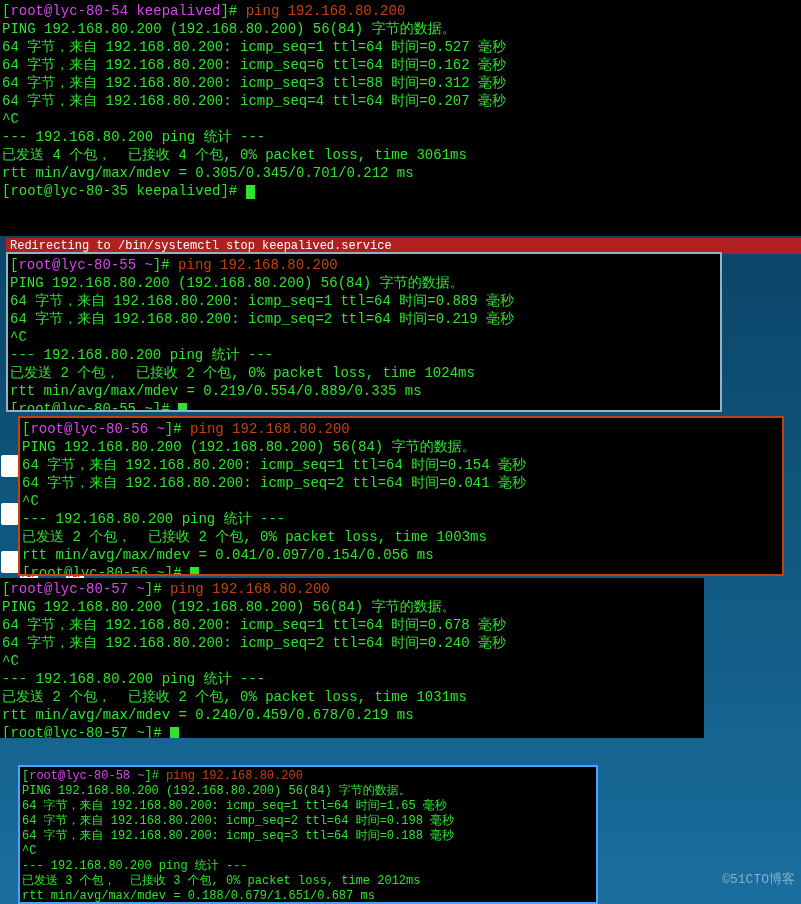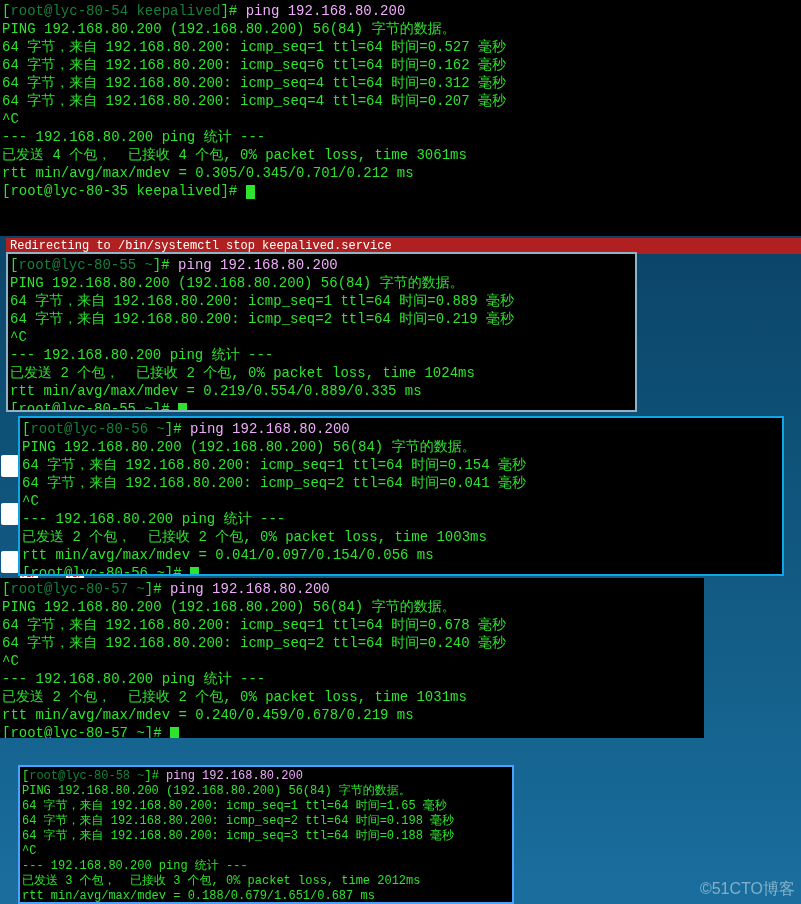--- a/index.html
+++ b/index.html
@@ -23,39 +23,39 @@
     white-space: pre;
     overflow: hidden;
   }
   .border-blue {
     border: 2px solid #4aa3ff;
   }
   .border-light {
     border: 2px solid #8fb4c8;
   }
   .border-white {
-    border: 2px solid #0ea5e9;
+    border: 2px solid #c2410c;
   }
   .prompt-bracket { color: #2ee22e; }
-  .prompt-user { color: #15803d; }
-  .white { color: #f0abfc; }
+  .prompt-user { color: #d946ef; }
+  .white { color: #c2410c; }
   .cursor {
     display: inline-block;
     width: 9px;
     height: 14px;
     background: #2ee22e;
     vertical-align: text-bottom;
   }
   .watermark {
     position: absolute;
     right: 6px;
-    bottom: 4px;
+    bottom: 16px;
     color: rgba(255,255,255,0.45);
-    font-size: 16px;
-    font-family: Liberation Sans, sans-serif;
+    font-size: 13px;
+    font-family: Liberation Mono, monospace;
     pointer-events: none;
   }
   .red-line {
     position: absolute;
     background: #b02020;
     color: #fff;
     font-size: 12px;
     padding: 1px 4px;
     white-space: nowrap;
     overflow: hidden;
@@ -104,31 +104,31 @@
 </div>
 <div class="pdf-row">
   <div class="desktop-icon pdf"></div>
   <div class="desktop-icon pdf"></div>
 </div>
 
 <div class="term" style="left:0;top:0;width:801px;height:236px"><span><span class="prompt-bracket">[</span><span class="prompt-user">root@<span>lyc-80-54</span> <span>keepalived</span></span><span class="prompt-bracket">]# </span><span class="white">ping 192.168.80.200</span></span>
 <span>PING 192.168.80.200 (192.168.80.200) 56(84) 字节的数据。</span>
 <span>64 字节，来自 192.168.80.200: icmp_seq=1 ttl=64 时间=0.527 毫秒</span>
 <span>64 字节，来自 192.168.80.200: icmp_seq=6 ttl=64 时间=0.162 毫秒</span>
-<span>64 字节，来自 192.168.80.200: icmp_seq=4 ttl=64 时间=0.312 毫秒</span>
+<span>64 字节，来自 192.168.80.200: icmp_seq=3 ttl=88 时间=0.312 毫秒</span>
 <span>64 字节，来自 192.168.80.200: icmp_seq=4 ttl=64 时间=0.207 毫秒</span>
 <span>^C</span>
 <span>--- 192.168.80.200 ping 统计 ---</span>
 <span>已发送 4 个包，  已接收 4 个包, 0% packet loss, time 3061ms</span>
 <span>rtt min/avg/max/mdev = 0.305/0.345/0.701/0.212 ms</span>
 <span><span class="prompt-bracket">[root@lyc-80-35 keepalived]# </span><span class="cursor"></span></span></div>
 
 <div class="red-line" style="left:6px;top:238px;width:790px">Redirecting to /bin/systemctl stop keepalived.service</div>
 
-<div class="term border-light" style="left:6px;top:252px;width:631px;height:160px"><span><span class="prompt-bracket">[</span><span class="prompt-user">root@<span>lyc-80-55</span> <span>~</span></span><span class="prompt-bracket">]# </span><span class="white">ping 192.168.80.200</span></span>
+<div class="term border-light" style="left:6px;top:252px;width:716px;height:160px"><span><span class="prompt-bracket">[</span><span class="prompt-user">root@<span>lyc-80-55</span> <span>~</span></span><span class="prompt-bracket">]# </span><span class="white">ping 192.168.80.200</span></span>
 <span>PING 192.168.80.200 (192.168.80.200) 56(84) 字节的数据。</span>
 <span>64 字节，来自 192.168.80.200: icmp_seq=1 ttl=64 时间=0.889 毫秒</span>
 <span>64 字节，来自 192.168.80.200: icmp_seq=2 ttl=64 时间=0.219 毫秒</span>
 <span>^C</span>
 <span>--- 192.168.80.200 ping 统计 ---</span>
 <span>已发送 2 个包，  已接收 2 个包, 0% packet loss, time 1024ms</span>
 <span>rtt min/avg/max/mdev = 0.219/0.554/0.889/0.335 ms</span>
 <span><span class="prompt-bracket">[root@lyc-80-55 ~]# </span><span class="cursor"></span></span></div>
 
 <div class="term border-white" style="left:18px;top:416px;width:766px;height:160px"><span><span class="prompt-bracket">[</span><span class="prompt-user">root@<span>lyc-80-56</span> <span>~</span></span><span class="prompt-bracket">]# </span><span class="white">ping 192.168.80.200</span></span>
@@ -144,21 +144,21 @@
 <div class="term" style="left:0;top:578px;width:704px;height:160px"><span><span class="prompt-bracket">[</span><span class="prompt-user">root@<span>lyc-80-57</span> <span>~</span></span><span class="prompt-bracket">]# </span><span class="white">ping 192.168.80.200</span></span>
 <span>PING 192.168.80.200 (192.168.80.200) 56(84) 字节的数据。</span>
 <span>64 字节，来自 192.168.80.200: icmp_seq=1 ttl=64 时间=0.678 毫秒</span>
 <span>64 字节，来自 192.168.80.200: icmp_seq=2 ttl=64 时间=0.240 毫秒</span>
 <span>^C</span>
 <span>--- 192.168.80.200 ping 统计 ---</span>
 <span>已发送 2 个包，  已接收 2 个包, 0% packet loss, time 1031ms</span>
 <span>rtt min/avg/max/mdev = 0.240/0.459/0.678/0.219 ms</span>
 <span><span class="prompt-bracket">[root@lyc-80-57 ~]# </span><span class="cursor"></span></span></div>
 
-<div class="term border-blue" style="left:18px;top:765px;width:496px;height:139px;font-size:12px;line-height:15px"><span><span class="prompt-bracket">[</span><span class="prompt-user">root@<span>lyc-80-58</span> <span>~</span></span><span class="prompt-bracket">]# </span><span class="white">ping 192.168.80.200</span></span>
+<div class="term border-blue" style="left:18px;top:765px;width:580px;height:139px;font-size:12px;line-height:15px"><span><span class="prompt-bracket">[</span><span class="prompt-user">root@<span>lyc-80-58</span> <span>~</span></span><span class="prompt-bracket">]# </span><span class="white">ping 192.168.80.200</span></span>
 <span>PING 192.168.80.200 (192.168.80.200) 56(84) 字节的数据。</span>
 <span>64 字节，来自 192.168.80.200: icmp_seq=1 ttl=64 时间=1.65 毫秒</span>
 <span>64 字节，来自 192.168.80.200: icmp_seq=2 ttl=64 时间=0.198 毫秒</span>
 <span>64 字节，来自 192.168.80.200: icmp_seq=3 ttl=64 时间=0.188 毫秒</span>
 <span>^C</span>
 <span>--- 192.168.80.200 ping 统计 ---</span>
 <span>已发送 3 个包，  已接收 3 个包, 0% packet loss, time 2012ms</span>
 <span>rtt min/avg/max/mdev = 0.188/0.679/1.651/0.687 ms</span>
 </div>
 

